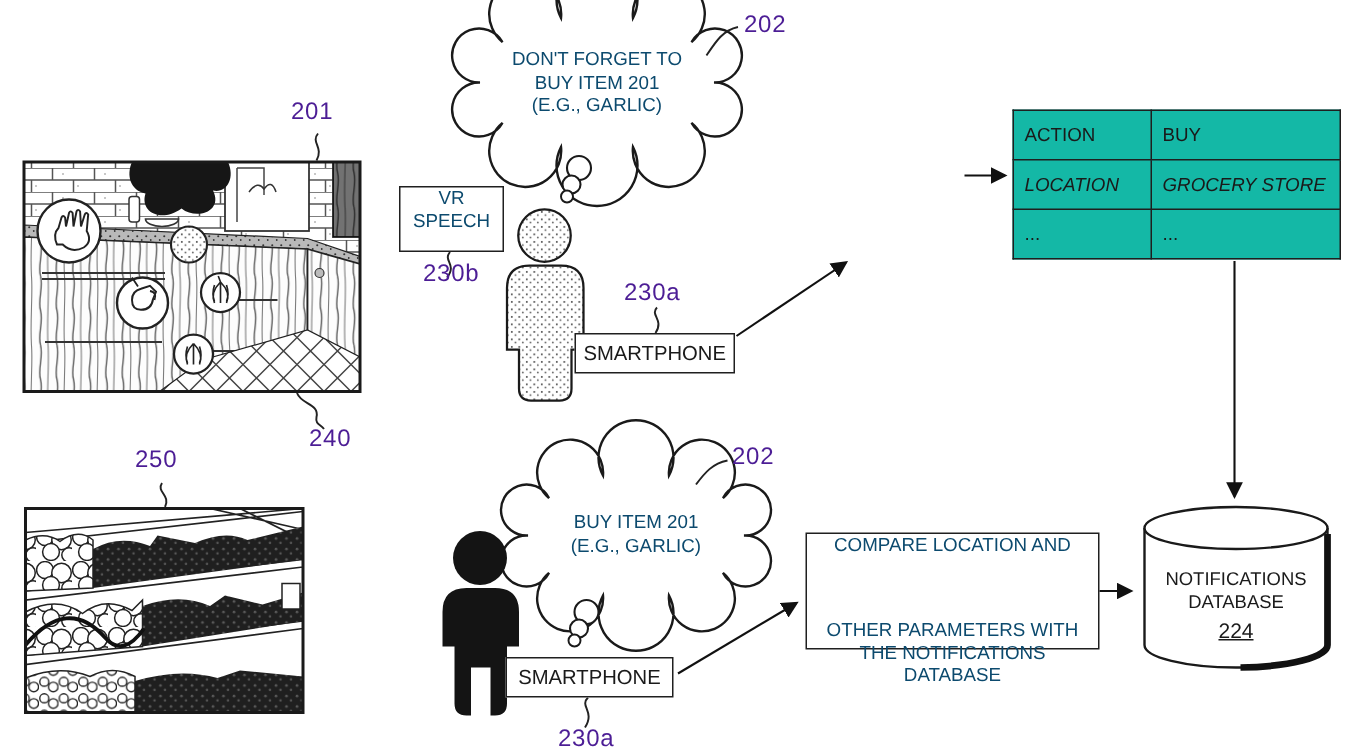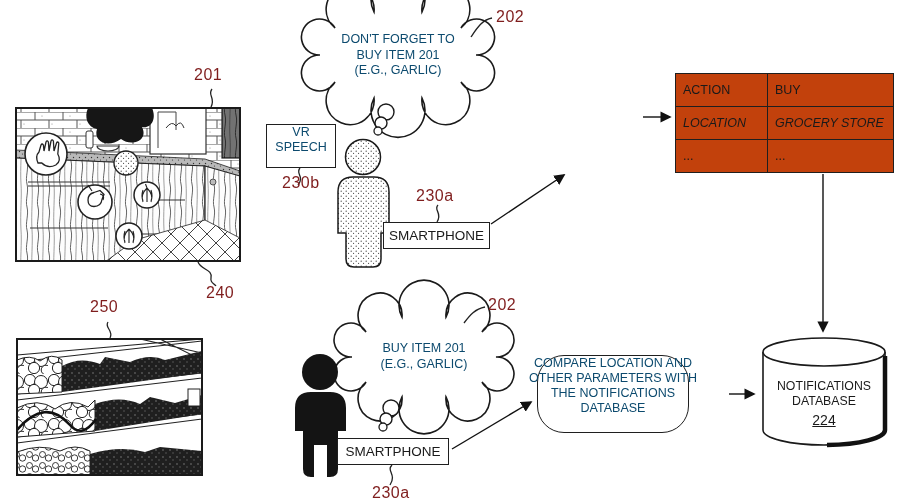--- a/index.html
+++ b/index.html
@@ -1,27 +1,27 @@
 <!DOCTYPE html>
 <html><head>
 <meta charset="utf-8">
 <style>
   html,body{margin:0;padding:0;background:#fff;}
   .stage{position:relative;width:902px;height:503px;background:#fff;overflow:hidden;
          font-family:"Liberation Sans","DejaVu Sans",sans-serif;color:#1a1a1a;}
   svg.art{position:absolute;left:0;top:0;width:902px;height:503px;}
   .txt{position:absolute;line-height:15px;font-size:12.5px;color:#0c4a6e;white-space:nowrap;}
   .ctr{text-align:center;}
-  .ref{position:absolute;font-size:16px;color:#7f1d1d;letter-spacing:0.5px;}
+  .ref{position:absolute;font-size:16px;color:#4c1d95;letter-spacing:0.5px;}
   .box{position:absolute;background:#fff;border:1.5px solid #1f1f1f;box-sizing:border-box;}
   .flexctr{display:flex;flex-direction:column;align-items:center;}
   .it{font-style:italic;}
   .undl{text-decoration:underline;}
   table.ptable{position:absolute;left:675px;top:73px;width:219px;height:100px;
-       border-collapse:collapse;background:#c2410c;table-layout:fixed;}
+       border-collapse:collapse;background:#14b8a6;table-layout:fixed;}
   table.ptable td{border:1.4px solid #1f1f1f;font-size:12.5px;padding:0 0 0 7px;
        height:24px;white-space:nowrap;overflow:hidden;}
   table.ptable td.c1{width:84px;}
   .dbtext{position:absolute;left:763px;top:379px;width:122px;text-align:center;
        font-size:12.3px;line-height:14.5px;}
   .dbtext .undl{display:inline-block;margin-top:5px;font-size:14px;}
   .cloudtxt{line-height:15.5px;}
   .smbox{font-size:13.5px;display:flex;align-items:center;justify-content:center;}
   .speechtxt{font-size:13px;line-height:15.5px;}
 </style>
@@ -226,23 +226,23 @@
     <td class="c1">LOCATION</td>
     <td>GROCERY STORE</td>
   </tr>
   <tr>
     <td class="c1">...</td>
     <td>...</td>
   </tr>
 </tbody>
     </table>
 
-<div class="box flexctr" style="left:537px;top:355px;width:152px;height:78px;border-radius:27px;">
+<div class="box flexctr" style="left:537px;top:355px;width:196px;height:78px;">
   <div class="txt ctr" style="position:static;">COMPARE LOCATION AND</div>
-  <div class="txt ctr" style="position:static;">OTHER PARAMETERS WITH</div>
+  <div class="txt ctr" style="position:static;margin-top:42px;">OTHER PARAMETERS WITH</div>
   <div class="txt ctr" style="position:static;">THE NOTIFICATIONS</div>
   <div class="txt ctr" style="position:static;">DATABASE</div>
 </div>
 
 <div class="dbtext">
   <div>NOTIFICATIONS</div>
   <div>DATABASE</div>
   <div class="undl">224</div>
 </div>
 

